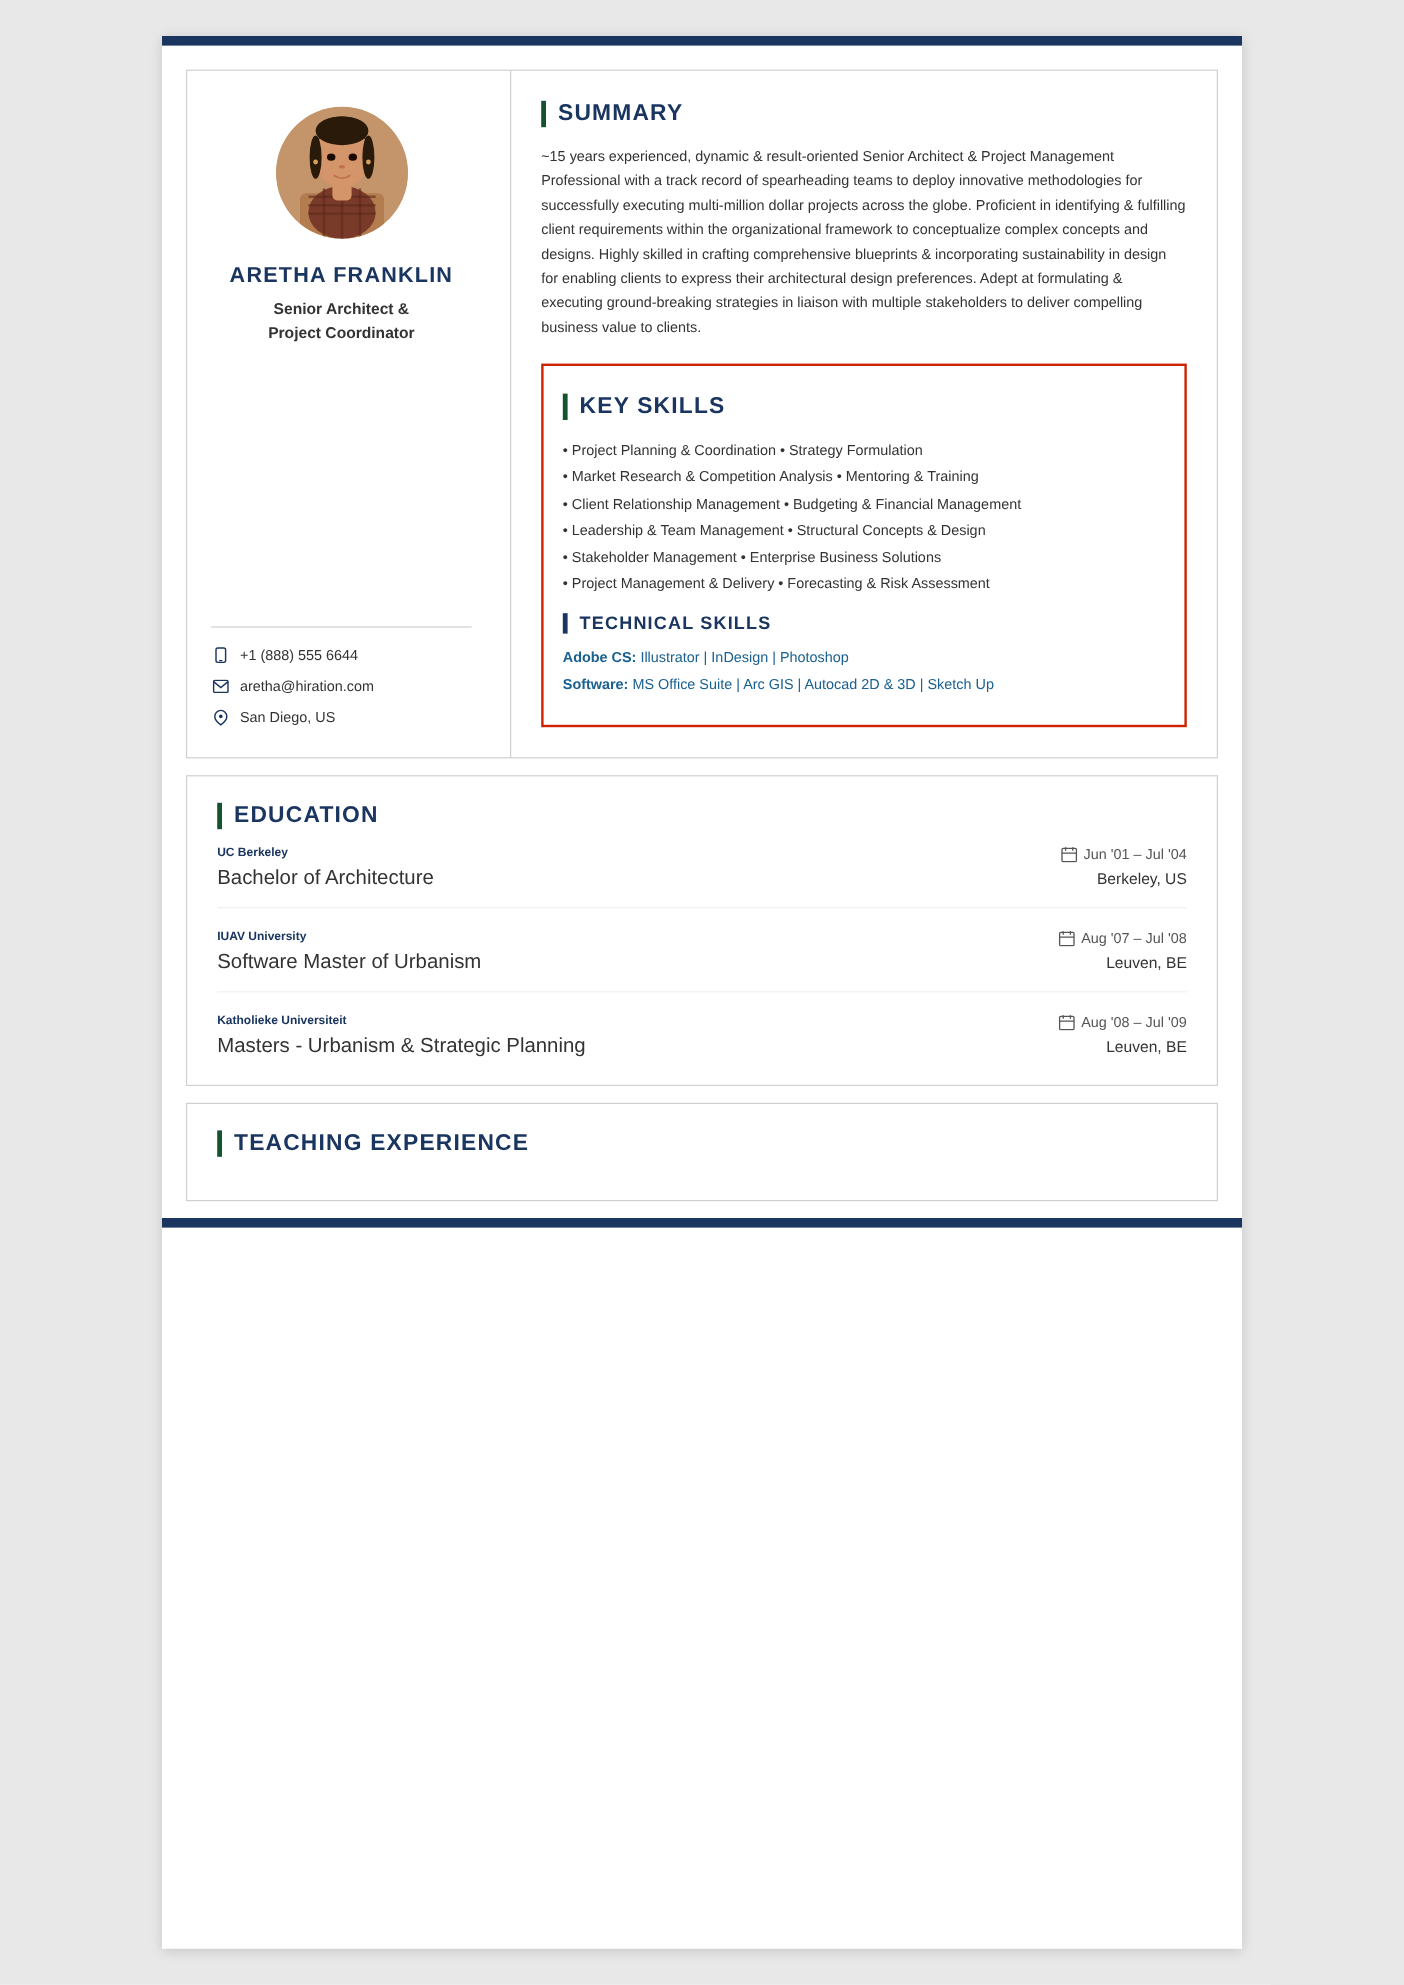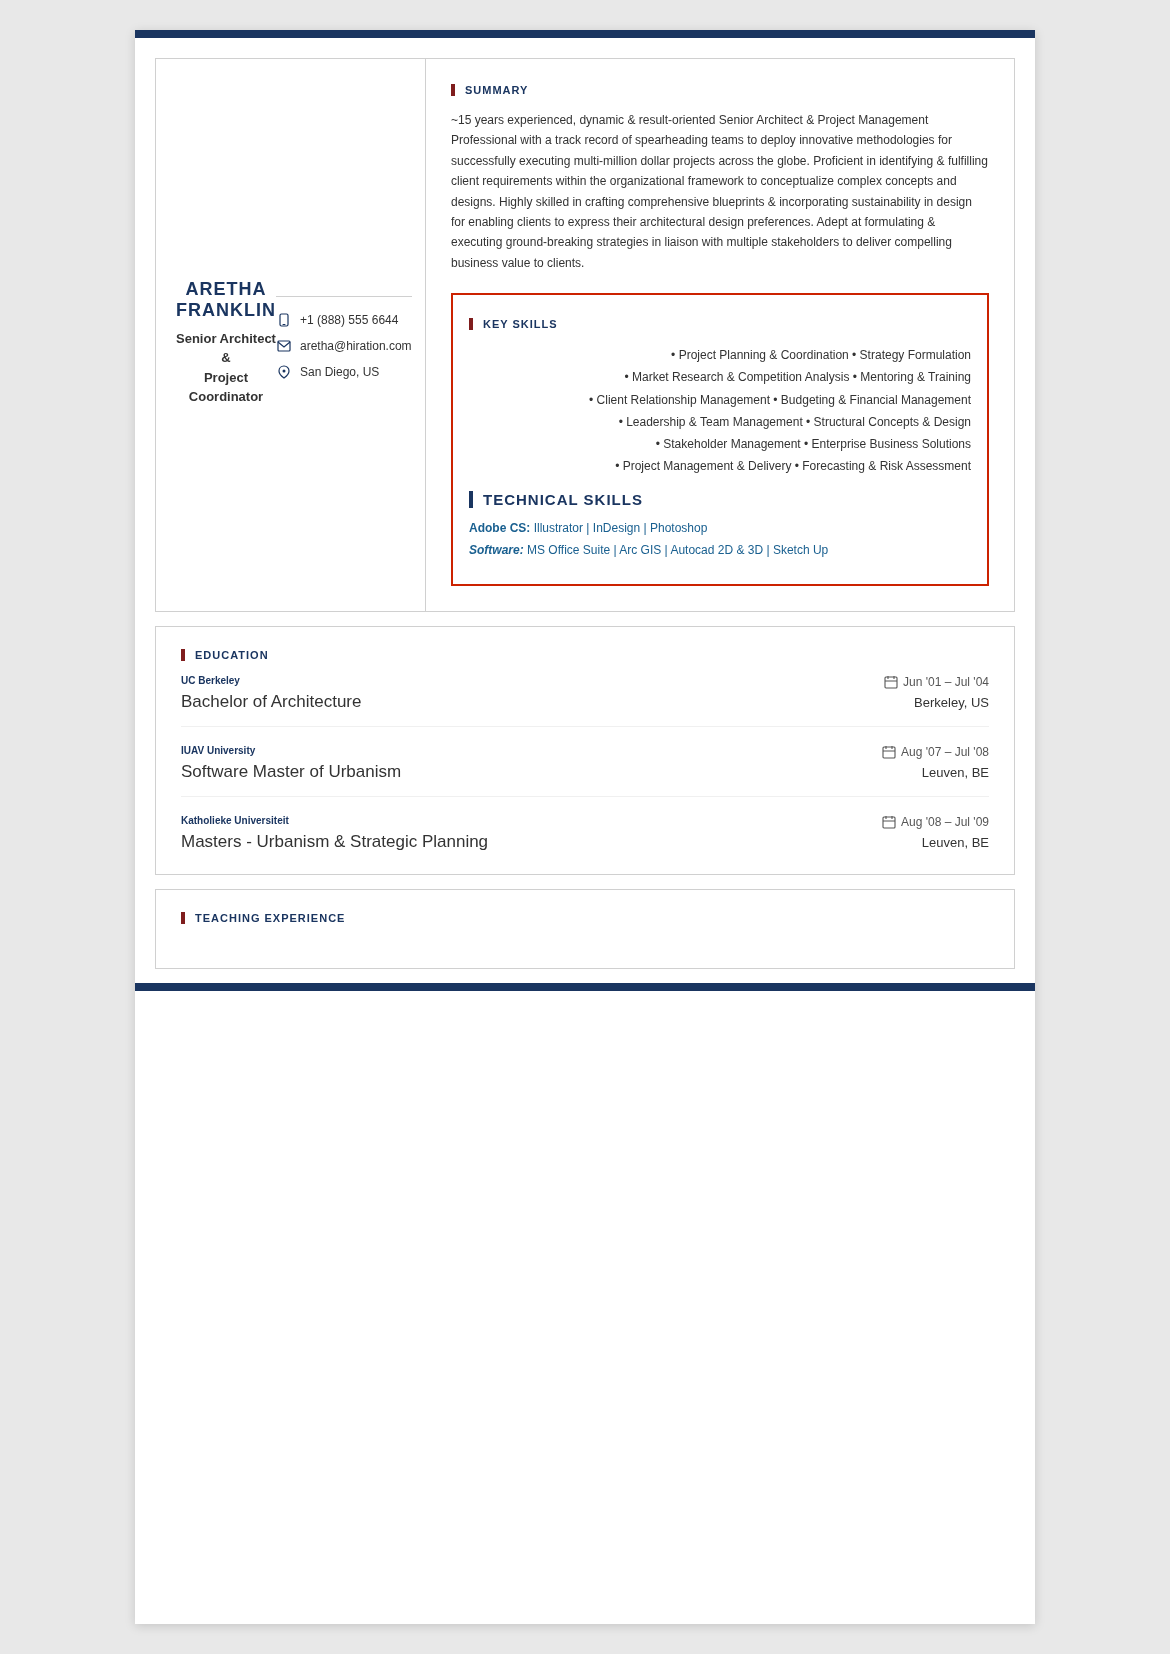--- a/index.html
+++ b/index.html
@@ -32,21 +32,21 @@
       margin: 20px;
       margin-bottom: 0;
     }
 
     
     .left-panel {
       width: 270px;
       min-width: 270px;
       border-right: 1px solid #d0d0d0;
       display: flex;
-      flex-direction: row;
+      flex-direction: column;
       align-items: center;
       padding: 30px 32px 0 20px;
     }
     .avatar-container {
       width: 110px;
       height: 110px;
       border-radius: 50%;
       overflow: hidden;
       margin-bottom: 20px;
       background: #c8a882;
@@ -107,26 +107,26 @@
       font-size: 13px;
     }
 
     
     .right-panel {
       flex: 1;
       padding: 25px 25px;
     }
 
     .section-title {
-      font-size: 11px;
+      font-size: 19px;
       font-weight: bold;
       color: #1a3560;
       text-transform: uppercase;
       letter-spacing: 1px;
-      border-left: 4px solid #7f1d1d;
+      border-left: 4px solid #14532d;
       padding-left: 10px;
       margin-bottom: 14px;
     }
 
     .summary-text {
       font-size: 12px;
       color: #333;
       line-height: 1.7;
       margin-bottom: 20px;
     }
@@ -135,21 +135,21 @@
     .skills-box {
       border: 2px solid #cc2200;
       padding: 23px 16px;
       margin-bottom: 0;
     }
 
     .key-skills-list {
       font-size: 12px;
       color: #333;
       line-height: 1.9;
-      text-align: right;
+      text-align: left;
       margin-bottom: 14px;
     }
 
     .technical-skills-title {
       font-size: 15px;
       font-weight: bold;
       color: #1a3560;
       text-transform: uppercase;
       letter-spacing: 1px;
       border-left: 4px solid #1a3560;
@@ -330,21 +330,21 @@
             <div style="font-size: 12px; line-height: 1.85;">• Client Relationship Management • Budgeting &amp; Financial Management</div>
             <div style="font-size: 12px; line-height: 1.85;">• Leadership &amp; Team Management • Structural Concepts &amp; Design</div>
             <div style="font-size: 12px; line-height: 1.85;">• Stakeholder Management • Enterprise Business Solutions</div>
             <div style="font-size: 12px; line-height: 1.85;">• Project Management &amp; Delivery • Forecasting &amp; Risk Assessment</div>
           </div>
 
         <div class="technical-skills-title">TECHNICAL SKILLS</div>
         <div>
 
         <div style="font-size: 12px; color: rgb(26, 96, 144); line-height: 1.8;"><span style="font-weight: bold;">Adobe CS: </span><span>Illustrator | InDesign | Photoshop</span></div>
-            <div style="font-size: 12px; color: rgb(26, 96, 144); line-height: 1.8;"><span style="font-weight: bold; font-style: italic;">Software: </span><span>MS Office Suite | Arc GIS | Autocad 2D &amp; 3D | Sketch Up</span></div>
+            <div style="font-size: 12px; color: rgb(26, 96, 144); line-height: 1.8;"><span style="font-weight: bold;">Software: </span><span>MS Office Suite | Arc GIS | Autocad 2D &amp; 3D | Sketch Up</span></div>
           </div>
 
       </div>
 
     </div>
 
   </div>
 
   <div class="bottom-section">
     <div class="section-title">EDUCATION</div>

